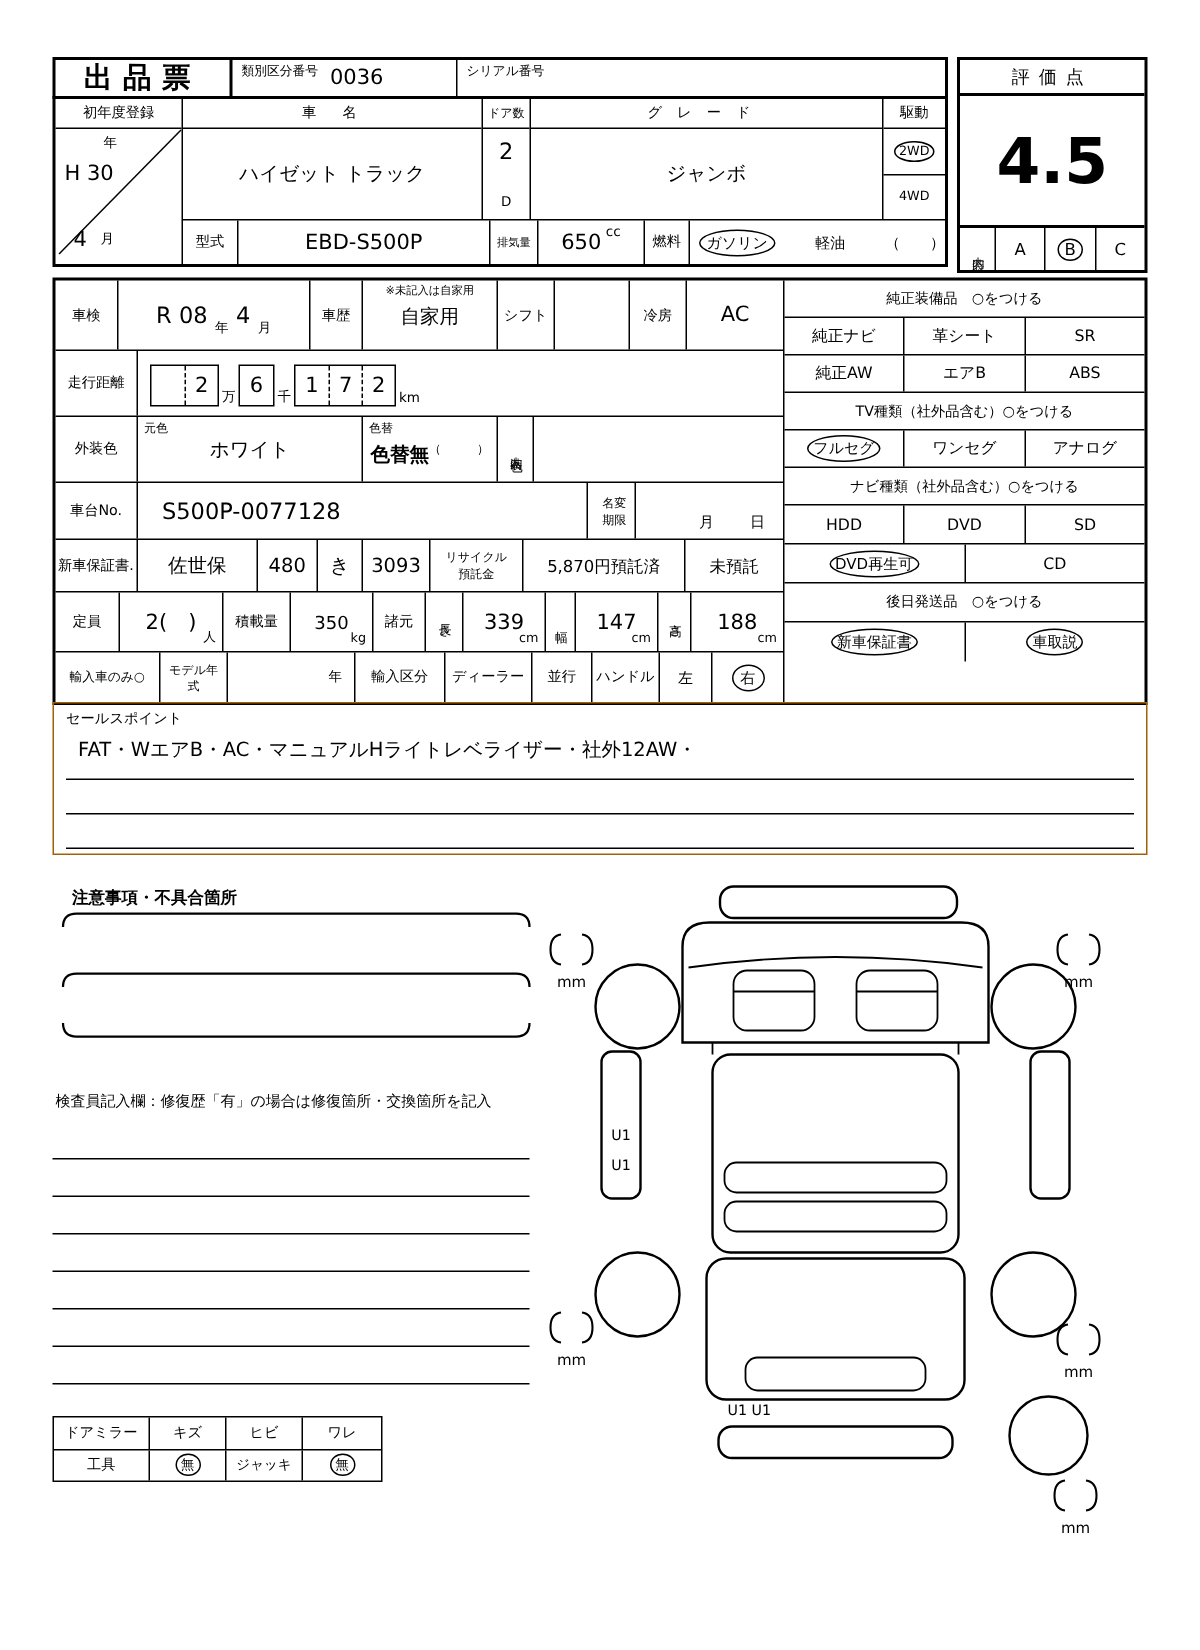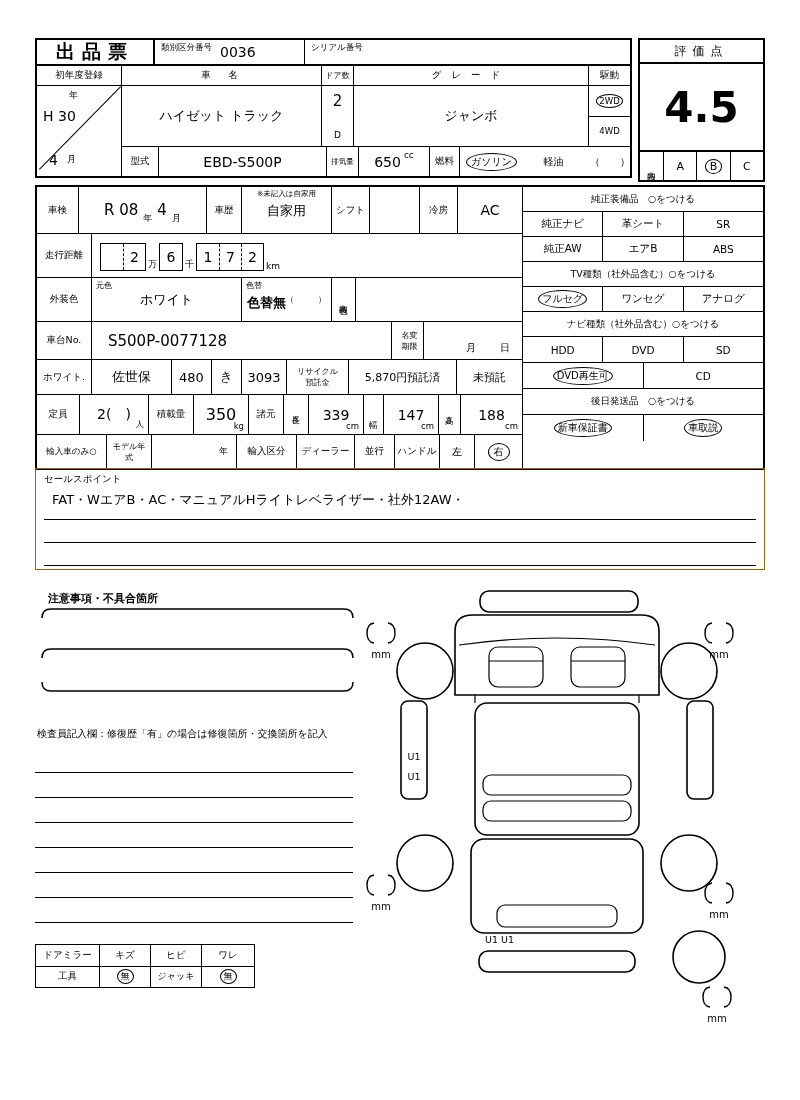--- a/index.html
+++ b/index.html
@@ -185,41 +185,41 @@
       <div class="cell" style="width:32px">
           <span style="width:20px;font-size:8px;text-align:right">名変期限</span>
         </div>
       <div class="cell" style="flex:1">
         <span style="position:absolute;bottom:4px;right:46px;font-size:10px">月</span>
         <span style="position:absolute;bottom:4px;right:12px;font-size:10px">日</span>
       </div>
     </div>
 
     <div class="row" style="height:35px">
-      <div class="cell lbl" style="width:55px">ホワイト.</div>
+      <div class="cell lbl" style="width:55px">新車保証書.</div>
       <div class="cell" style="width:80px;font-size:13px">佐世保</div>
       <div class="cell" style="width:40px;font-size:13px">480</div>
       <div class="cell" style="width:30px;font-size:13px">き</div>
       <div class="cell" style="width:45px;font-size:13px">3093</div>
       <div class="cell" style="width:62px">
           <span style="width:46px;font-size:8px;text-align:center">リサイクル預託金</span>
         </div>
       <div class="cell" style="width:108px;font-size:11px">5,870円預託済</div>
       <div class="cell" style="flex:1;font-size:11px">未預託</div>
     </div>
 
     <div class="row" style="height:40px">
       <div class="cell lbl" style="width:43px">定員</div>
       <div class="cell" style="width:69px">
           <span style="font-size:14px">2(　)</span>
           <span class="u-br">人</span>
         </div>
       <div class="cell lbl" style="width:45px">積載量</div>
       <div class="cell" style="width:55px">
-          <span style="font-size:16px">350</span>
+          <span style="font-size:12px">350</span>
           <span class="u-br">kg</span>
         </div>
       <div class="cell lbl" style="width:35px">諸元</div>
       <div class="cell" style="width:25px">
           <span class="vtext">長さ</span>
         </div>
       <div class="cell" style="width:55px">
           <span style="font-size:14px">339</span>
           <span class="u-br">cm</span>
         </div>

